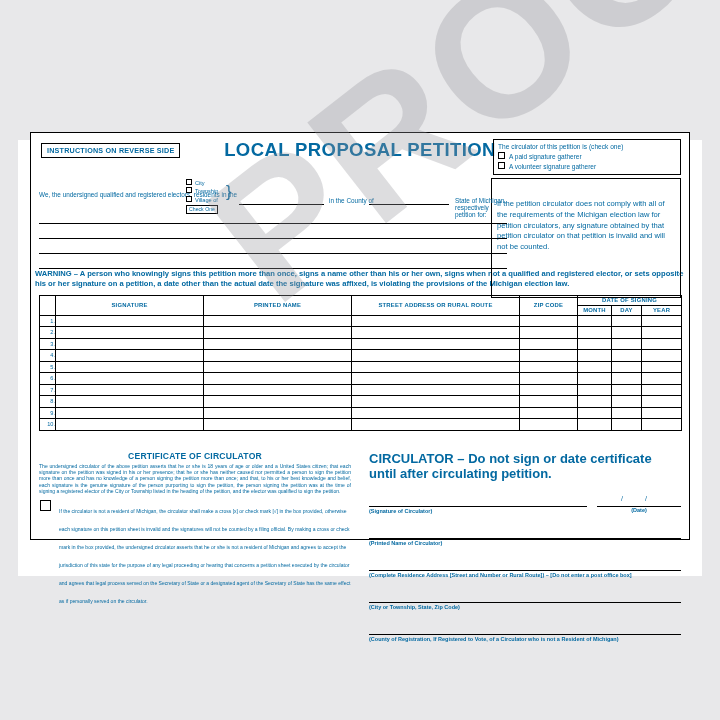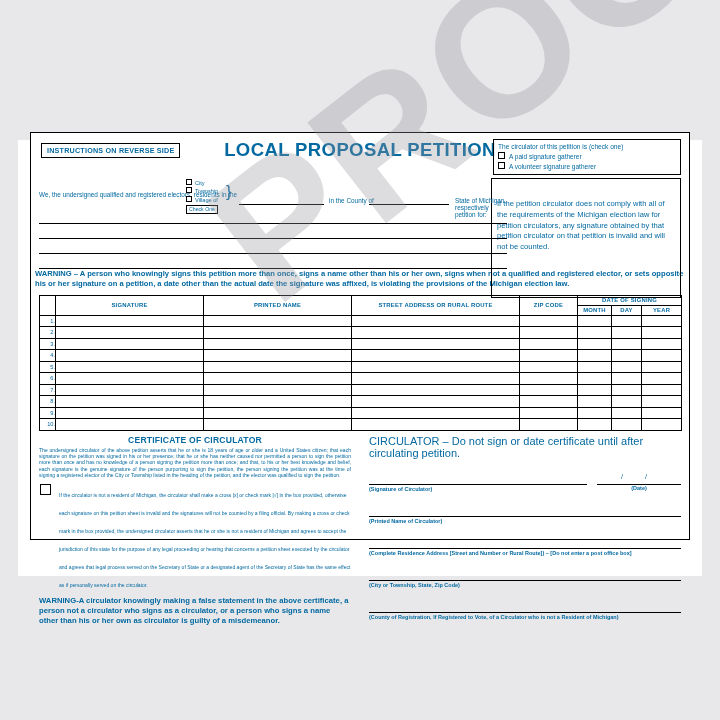--- a/index.html
+++ b/index.html
@@ -204,21 +204,21 @@
     text-align: right;
     padding-right: 2px;
     font-size: 5.6px;
     width: 16px;
   }
   .dos-top { height: 8px; }
 
   
   .cert {
     position: relative;
-    margin: 4px 8px 0 8px;
+    margin: 20px 8px 0 8px;
     height: 130px;
   }
   .cert-left {
     position: absolute;
     left: 0;
     top: 0;
     width: 312px;
   }
   .cert-title {
     text-align: center;
@@ -252,22 +252,22 @@
     font-weight: bold;
     line-height: 1.33;
   }
   .cert-right {
     position: absolute;
     left: 330px;
     top: 0;
     width: 312px;
   }
   .cr-head {
-    font-size: 11px;
-    font-weight: normal;
+    font-size: 13px;
+    font-weight: bold;
     margin-bottom: 14px;
   }
   .sigline {
     position: relative;
     margin-bottom: 13px;
   }
   .sigline .rule {
     border-bottom: 1px solid #000;
     height: 11px;
   }
@@ -471,21 +471,20 @@
     </div>
 
     <div class="cert">
       <div class="cert-left">
         <div class="cert-title">CERTIFICATE OF CIRCULATOR</div>
         <div class="cert-p">The undersigned circulator of the above petition asserts that he or she is 18 years of age or older and a United States citizen; that each signature on the petition was signed in his or her presence; that he or she has neither caused nor permitted a person to sign the petition more than once and has no knowledge of a person signing the petition more than once; and that, to his or her best knowledge and belief, each signature is the genuine signature of the person purporting to sign the petition, the person signing the petition was at the time of signing a registered elector of the City or Township listed in the heading of the petition, and the elector was qualified to sign the petition.</div>
         <div class="cert-box-row">
           <span class="bigbox"></span>
           <span class="cert-p">If the circulator is not a resident of Michigan, the circulator shall make a cross [x] or check mark [√] in the box provided, otherwise each signature on this petition sheet is invalid and the signatures will not be counted by a filing official. By making a cross or check mark in the box provided, the undersigned circulator asserts that he or she is not a resident of Michigan and agrees to accept the jurisdiction of this state for the purpose of any legal proceeding or hearing that concerns a petition sheet executed by the circulator and agrees that legal process served on the Secretary of State or a designated agent of the Secretary of State has the same effect as if personally served on the circulator.</span>
         </div>
-        <div class="cert-warn">WARNING-A circulator knowingly making a false statement in the above certificate, a person not a circulator who signs as a circulator, or a person who signs a name other than his or her own as circulator is guilty of a misdemeanor.</div>
       </div>
 
       <div class="cert-right">
         <div class="cr-head">CIRCULATOR – Do not sign or date certificate until after circulating petition.</div>
 
         <div class="sigline">
           <div class="rule short"></div>
           <div class="cap">(Signature of Circulator)</div>
           <div class="date-part">
             <span class="slashes">/ /</span>

